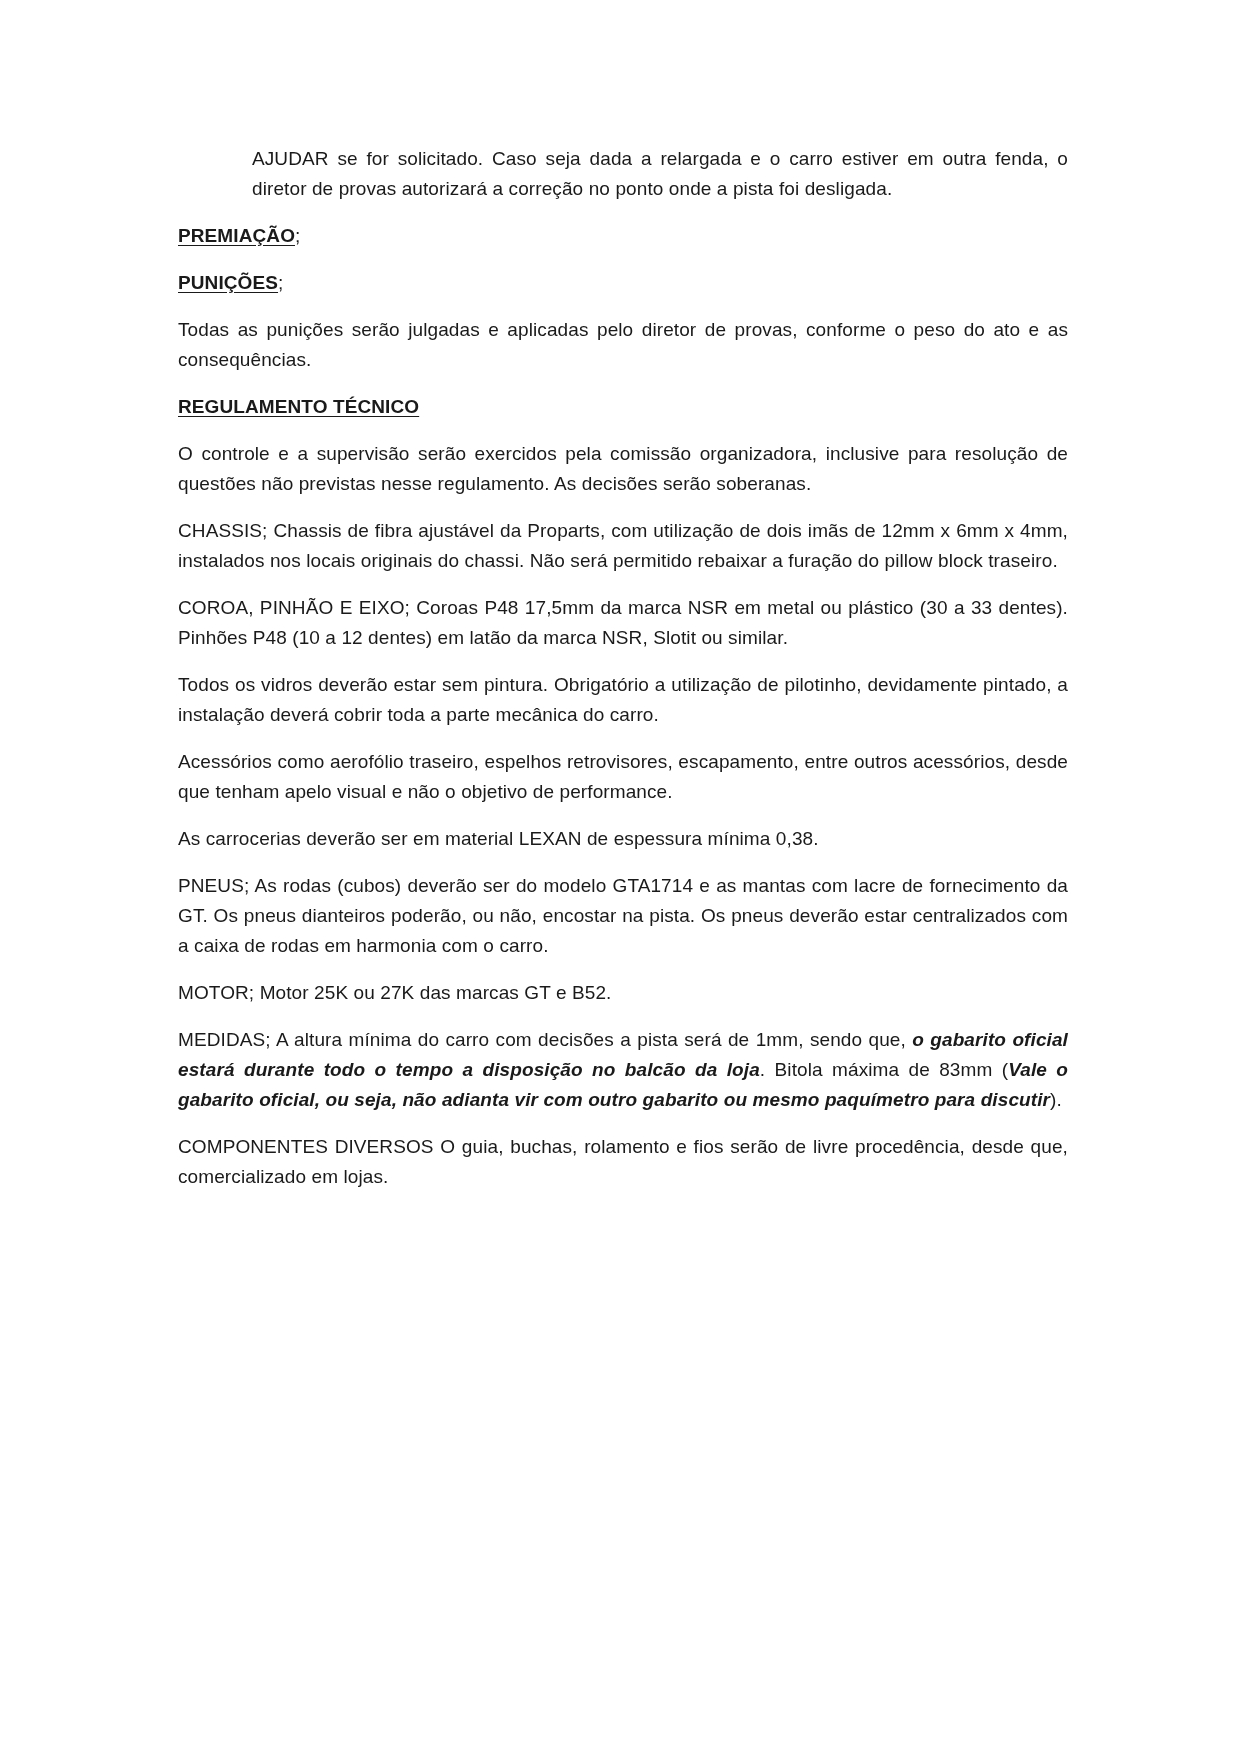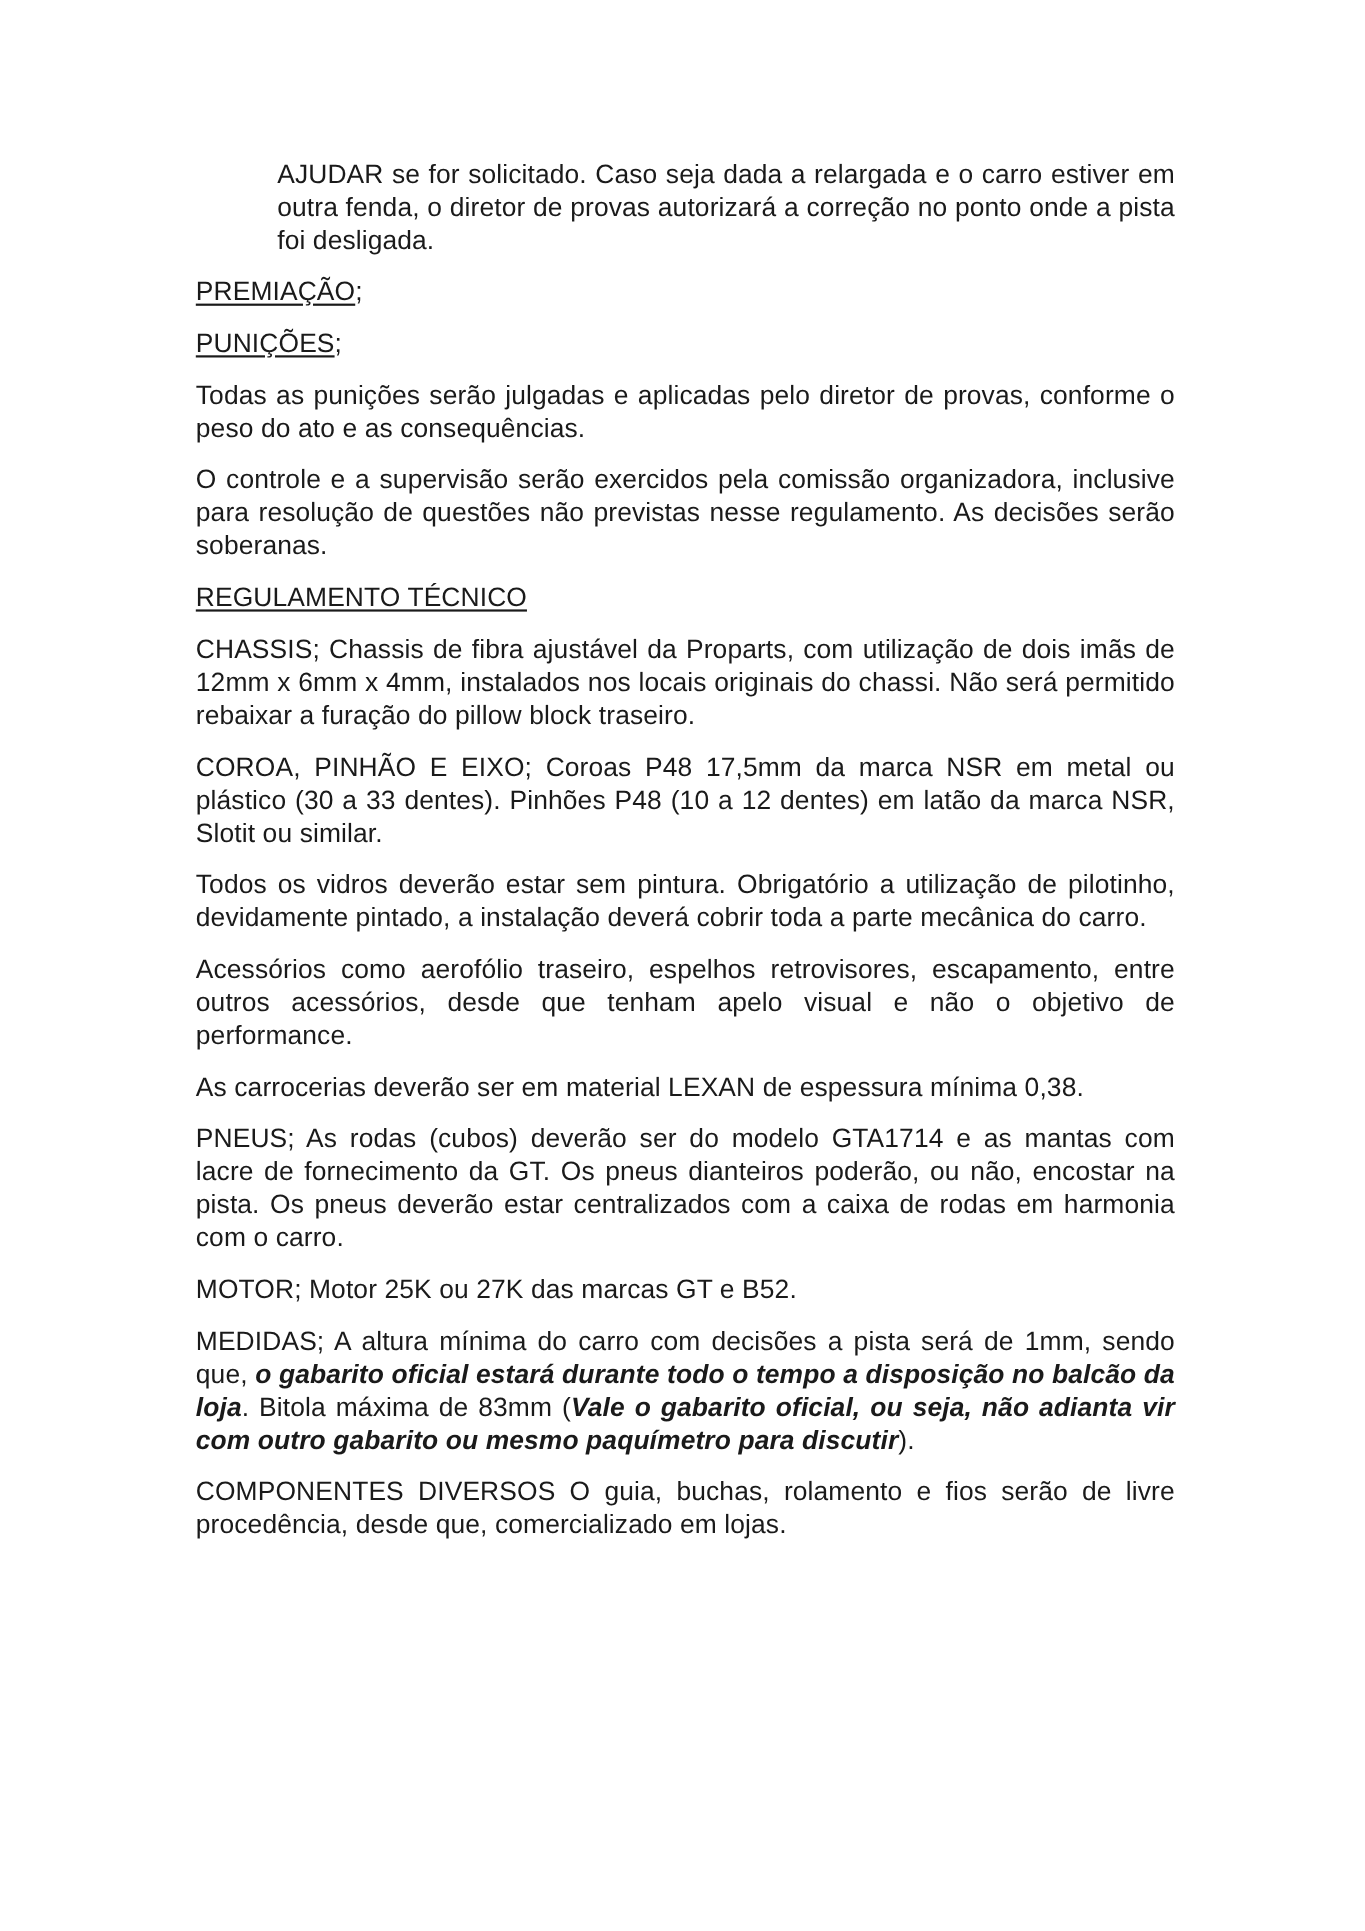--- a/index.html
+++ b/index.html
@@ -16,53 +16,53 @@
       color: #1a1a1a;
     }
     .page {
       position: absolute;
       left: 178px;
       top: 144px;
       width: 890px;
     }
     p {
       margin: 0 0 17px 0;
-      font-size: 24px;
+      font-size: 19px;
       line-height: 30px;
       text-align: justify;
       letter-spacing: 0.1px;
     }
     p.indent {
       padding-left: 74px;
     }
     .heading {
-      font-weight: normal;
+      font-weight: bold;
       text-decoration: underline;
       text-underline-offset: 3px;
     }
     .bi {
       font-weight: bold;
       font-style: italic;
     }
   </style>
 </head>
 <body>
 
 <div class="page">
 
   <p class="indent">AJUDAR se for solicitado. Caso seja dada a relargada e o carro estiver em outra fenda, o diretor de provas autorizará a correção no ponto onde a pista foi desligada.</p>
 
   <p><span class="heading">PREMIAÇÃO</span><span>;</span></p>
 
   <p><span class="heading">PUNIÇÕES</span><span>;</span></p>
   <p>Todas as punições serão julgadas e aplicadas pelo diretor de provas, conforme o peso do ato e as consequências.</p>
 
+  <p><span class="heading">REGULAMENTO TÉCNICO</span></p>
+
   <p>O controle e a supervisão serão exercidos pela comissão organizadora, inclusive para resolução de questões não previstas nesse regulamento. As decisões serão soberanas.</p>
-
-  <p><span class="heading">REGULAMENTO TÉCNICO</span></p>
 
   <p>CHASSIS; Chassis de fibra ajustável da Proparts, com utilização de dois imãs de 12mm x 6mm x 4mm, instalados nos locais originais do chassi. Não será permitido rebaixar a furação do pillow block traseiro.</p>
   <p>COROA, PINHÃO E EIXO; Coroas P48 17,5mm da marca NSR em metal ou plástico (30 a 33 dentes). Pinhões P48 (10 a 12 dentes) em latão da marca NSR, Slotit ou similar.</p>
   <p>Todos os vidros deverão estar sem pintura. Obrigatório a utilização de pilotinho, devidamente pintado, a instalação deverá cobrir toda a parte mecânica do carro.</p>
   <p>Acessórios como aerofólio traseiro, espelhos retrovisores, escapamento, entre outros acessórios, desde que tenham apelo visual e não o objetivo de performance.</p>
   <p>As carrocerias deverão ser em material LEXAN de espessura mínima 0,38.</p>
   <p>PNEUS; As rodas (cubos) deverão ser do modelo GTA1714 e as mantas com lacre de fornecimento da GT. Os pneus dianteiros poderão, ou não, encostar na pista. Os pneus deverão estar centralizados com a caixa de rodas em harmonia com o carro.</p>
   <p>MOTOR; Motor 25K ou 27K das marcas GT e B52.</p>
 
   <p><span>MEDIDAS; A altura mínima do carro com decisões a pista será de 1mm, sendo que, </span><span class="bi">o gabarito oficial estará durante todo o tempo a disposição no balcão da loja</span><span>. Bitola máxima de 83mm (</span><span class="bi">Vale o gabarito oficial, ou seja, não adianta vir com outro gabarito ou mesmo paquímetro para discutir</span><span>).</span></p>

